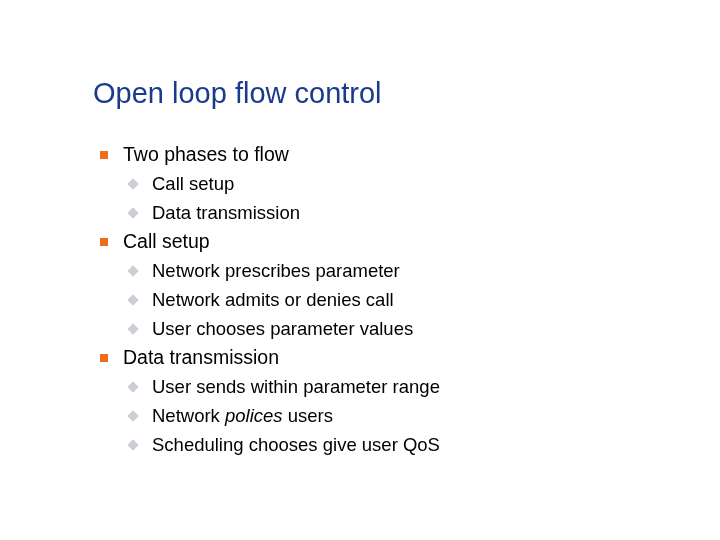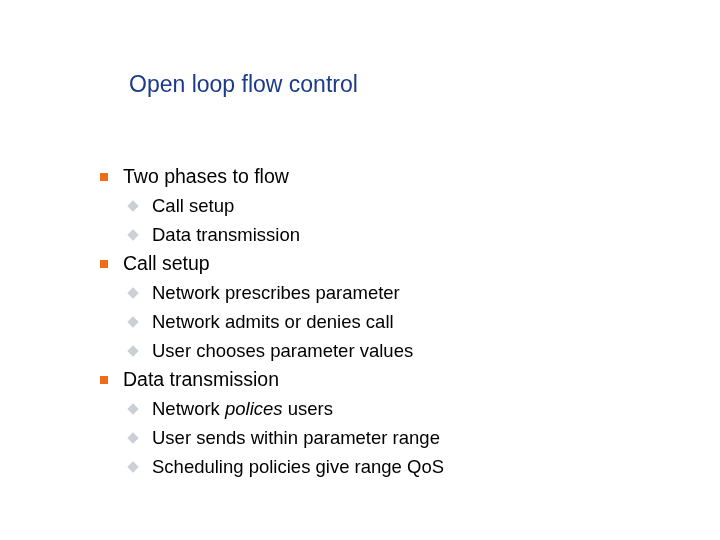--- a/index.html
+++ b/index.html
@@ -20,34 +20,33 @@
     left: 0;
     top: 0;
     width: 720px;
     height: 540px;
     background: #ffffff;
   }
 
   #slide-title {
     position: absolute;
     left: 93px;
-    top: 67px;
-    font-size: 23px;
+    top: 76px;
+    font-size: 29px;
     line-height: 34px;
     font-weight: normal;
     color: #1b3a8c;
     letter-spacing: 0px;
     white-space: nowrap;
-    margin-left: 36px;
   }
 
   #body-list {
     position: absolute;
     left: 0;
-    top: 164px;
+    top: 142px;
     width: 720px;
   }
 
   .bullet-row {
     position: relative;
     display: block;
     width: 720px;
   }
 
   
@@ -134,25 +133,25 @@
       <div class="bullet-row lvl2">
         <span class="bullet-marker"></span>
         <span class="bullet-text">User chooses parameter values</span>
       </div>
       <div class="bullet-row lvl1">
         <span class="bullet-marker"></span>
         <span class="bullet-text">Data transmission</span>
       </div>
       <div class="bullet-row lvl2">
         <span class="bullet-marker"></span>
+        <span class="bullet-text">User sends within parameter range</span>
+      </div>
+      <div class="bullet-row lvl2">
+        <span class="bullet-marker"></span>
         <span class="bullet-text"><span>Network </span><span class="em-italic">polices</span><span> users</span></span>
       </div>
       <div class="bullet-row lvl2">
         <span class="bullet-marker"></span>
-        <span class="bullet-text">User sends within parameter range</span>
-      </div>
-      <div class="bullet-row lvl2">
-        <span class="bullet-marker"></span>
-        <span class="bullet-text">Scheduling policies give range QoS</span>
+        <span class="bullet-text">Scheduling chooses give user QoS</span>
       </div>
     </div>
 
 </div>
 
 </body></html>

